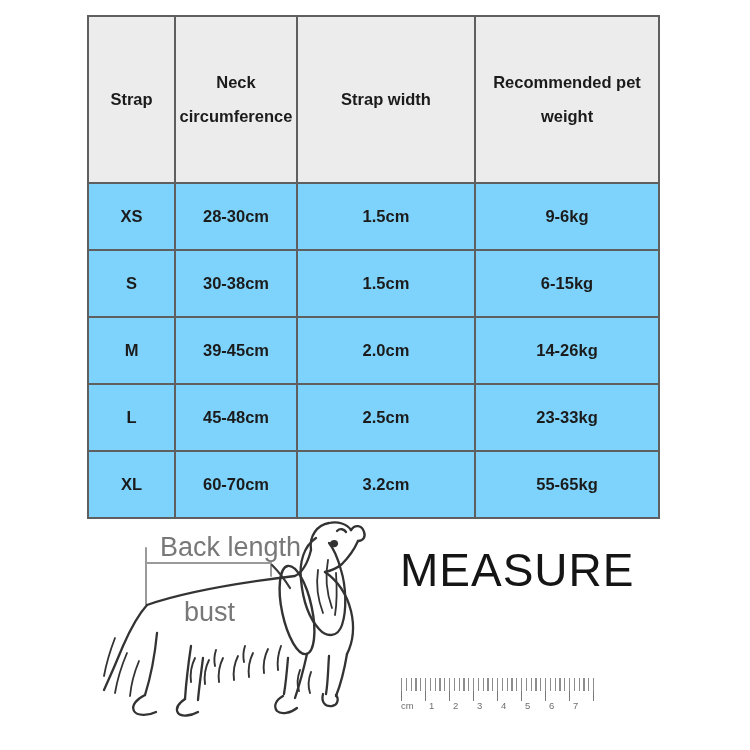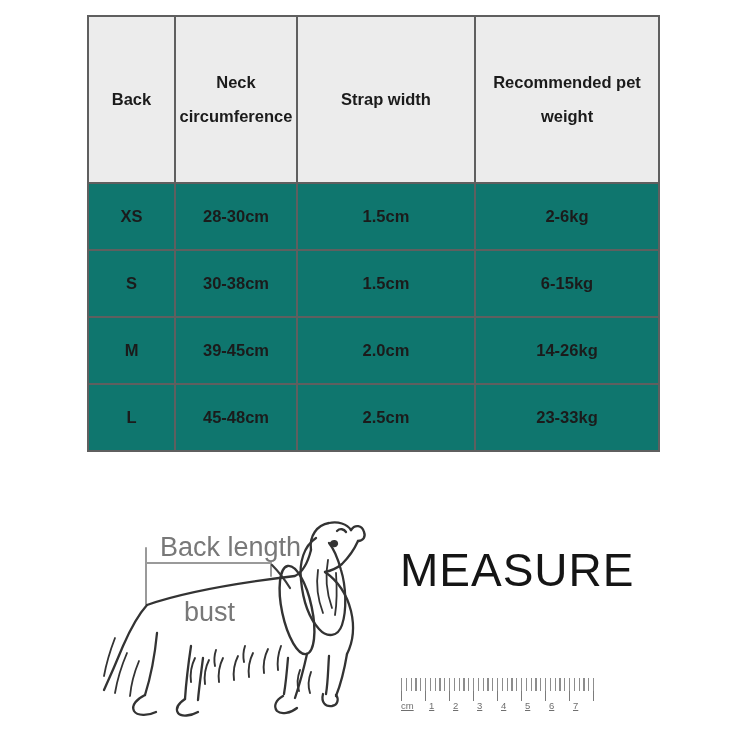--- a/index.html
+++ b/index.html
@@ -16,21 +16,21 @@
   .size-table th, .size-table td {
     border:2px solid #5f5f5f;
     text-align:center; vertical-align:middle;
     font-weight:bold; color:#1b1b1b;
     padding:0 3px;
   }
   .size-table th {
     background:#ececec;
     font-size:16.5px; line-height:2.05;
   }
-  .size-table td { font-size:16.5px; background:#0f766e; }
+  .size-table td { font-size:16.5px; background:#7dd3fc; }
   .size-table thead tr { height:167px; }
   .size-table tbody tr { height:67px; }
 
   
   .sketch-label {
     position:absolute; color:#787878; font-size:27px; line-height:1;
     white-space:nowrap;
   }
   .back-length-label { left:160px; top:534px; }
   .bust-label { left:184px; top:599px; }
@@ -47,65 +47,71 @@
   .ruler {
     position:absolute; left:401px; top:678px; width:196px; height:36px;
   }
   .ruler-ticks {
     position:absolute; left:0; top:0; width:194px; height:23px;
     background:
       repeating-linear-gradient(90deg,#8d8d8d 0,#8d8d8d 1.1px,transparent 1.1px,transparent 4.8px) top left/100% 13px no-repeat,
       repeating-linear-gradient(90deg,#7b7b7b 0,#7b7b7b 1.4px,transparent 1.4px,transparent 24px) top left/193.5px 23px no-repeat;
   }
   .ruler-label {
-    position:absolute; top:23px; font-size:9.5px; color:#6f6f6f; line-height:1;text-decoration:underline;
+    position:absolute; top:23px; font-size:9.5px; color:#6f6f6f; line-height:1;
   }
 </style>
 </head>
 <body>
 
 <table class="size-table">
   <colgroup>
     <col style="width:87px">
       <col style="width:122px">
       <col style="width:178px">
       <col style="width:184px">
   </colgroup>
   <thead>
     <tr>
-      <th>Back</th>
+      <th>Strap</th>
       <th>Neck circumference</th>
       <th>Strap width</th>
       <th>Recommended pet weight</th>
     </tr>
   </thead>
   <tbody>
     <tr>
       <td>XS</td>
       <td>28-30cm</td>
       <td>1.5cm</td>
-      <td>2-6kg</td>
+      <td>9-6kg</td>
     </tr>
     <tr>
       <td>S</td>
       <td>30-38cm</td>
       <td>1.5cm</td>
       <td>6-15kg</td>
     </tr>
     <tr>
       <td>M</td>
       <td>39-45cm</td>
       <td>2.0cm</td>
       <td>14-26kg</td>
     </tr>
     <tr>
       <td>L</td>
       <td>45-48cm</td>
       <td>2.5cm</td>
       <td>23-33kg</td>
+    </tr>
+    <tr>
+      <td>XL</td>
+      <td>60-70cm</td>
+      <td>3.2cm</td>
+      <td>55-65kg</td>
     </tr>
   </tbody>
 </table>
 
 <svg class="dog-svg" width="350" height="237" viewBox="0 0 350 237" fill="none">
 
   <g stroke="#9a9a9a" stroke-width="2" stroke-linecap="round">
     <path d="M 51,30 L 51,86"></path>
     <path d="M 51,45 L 176,45"></path>
     <path d="M 176,45 L 176,58"></path>

